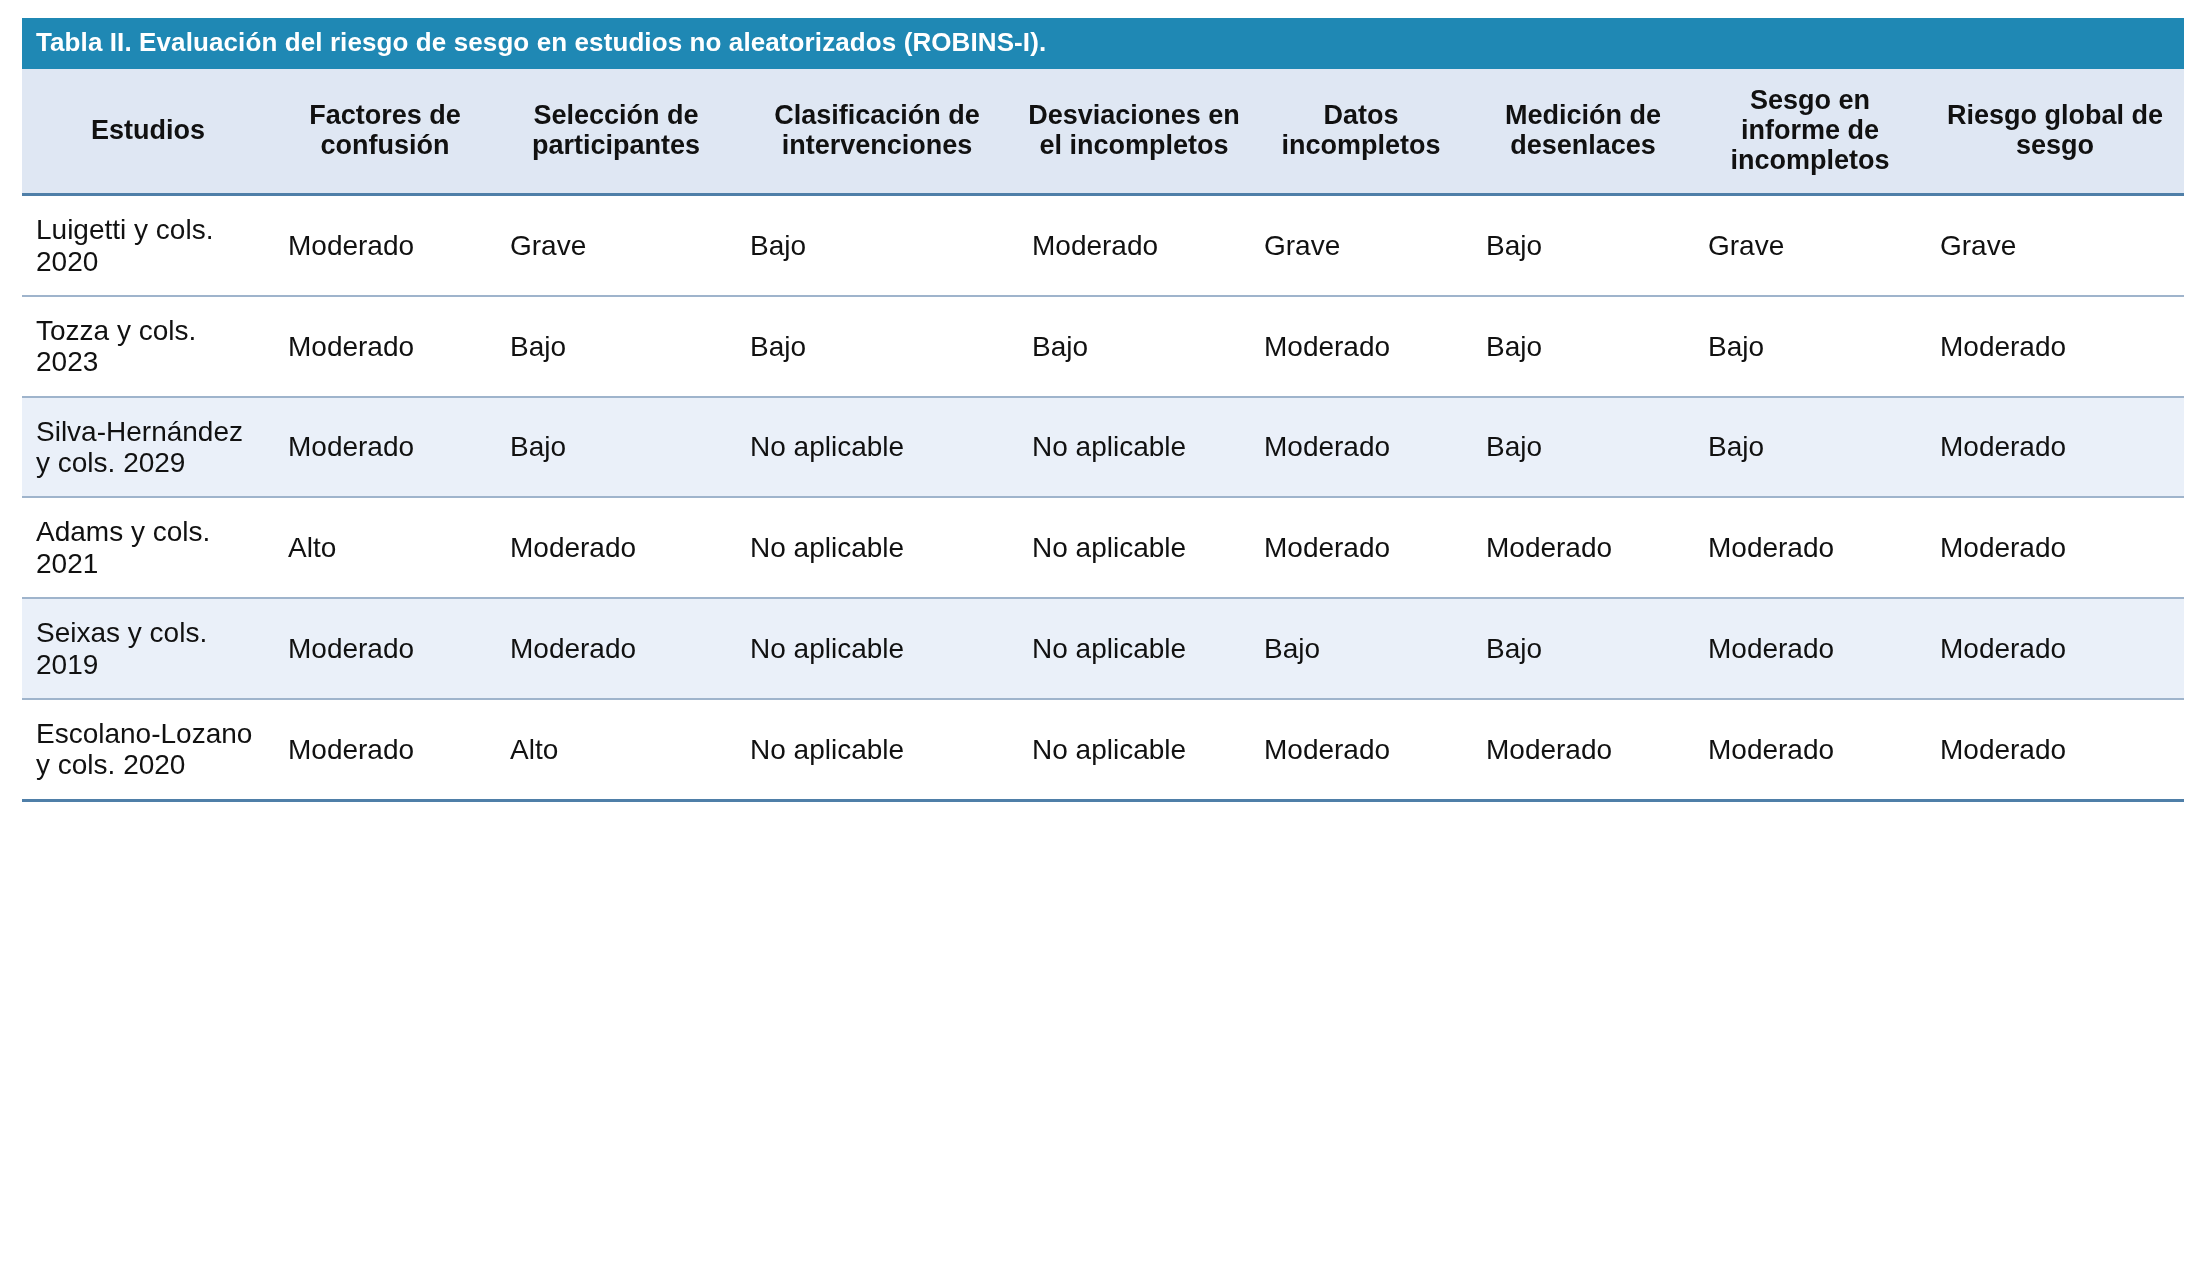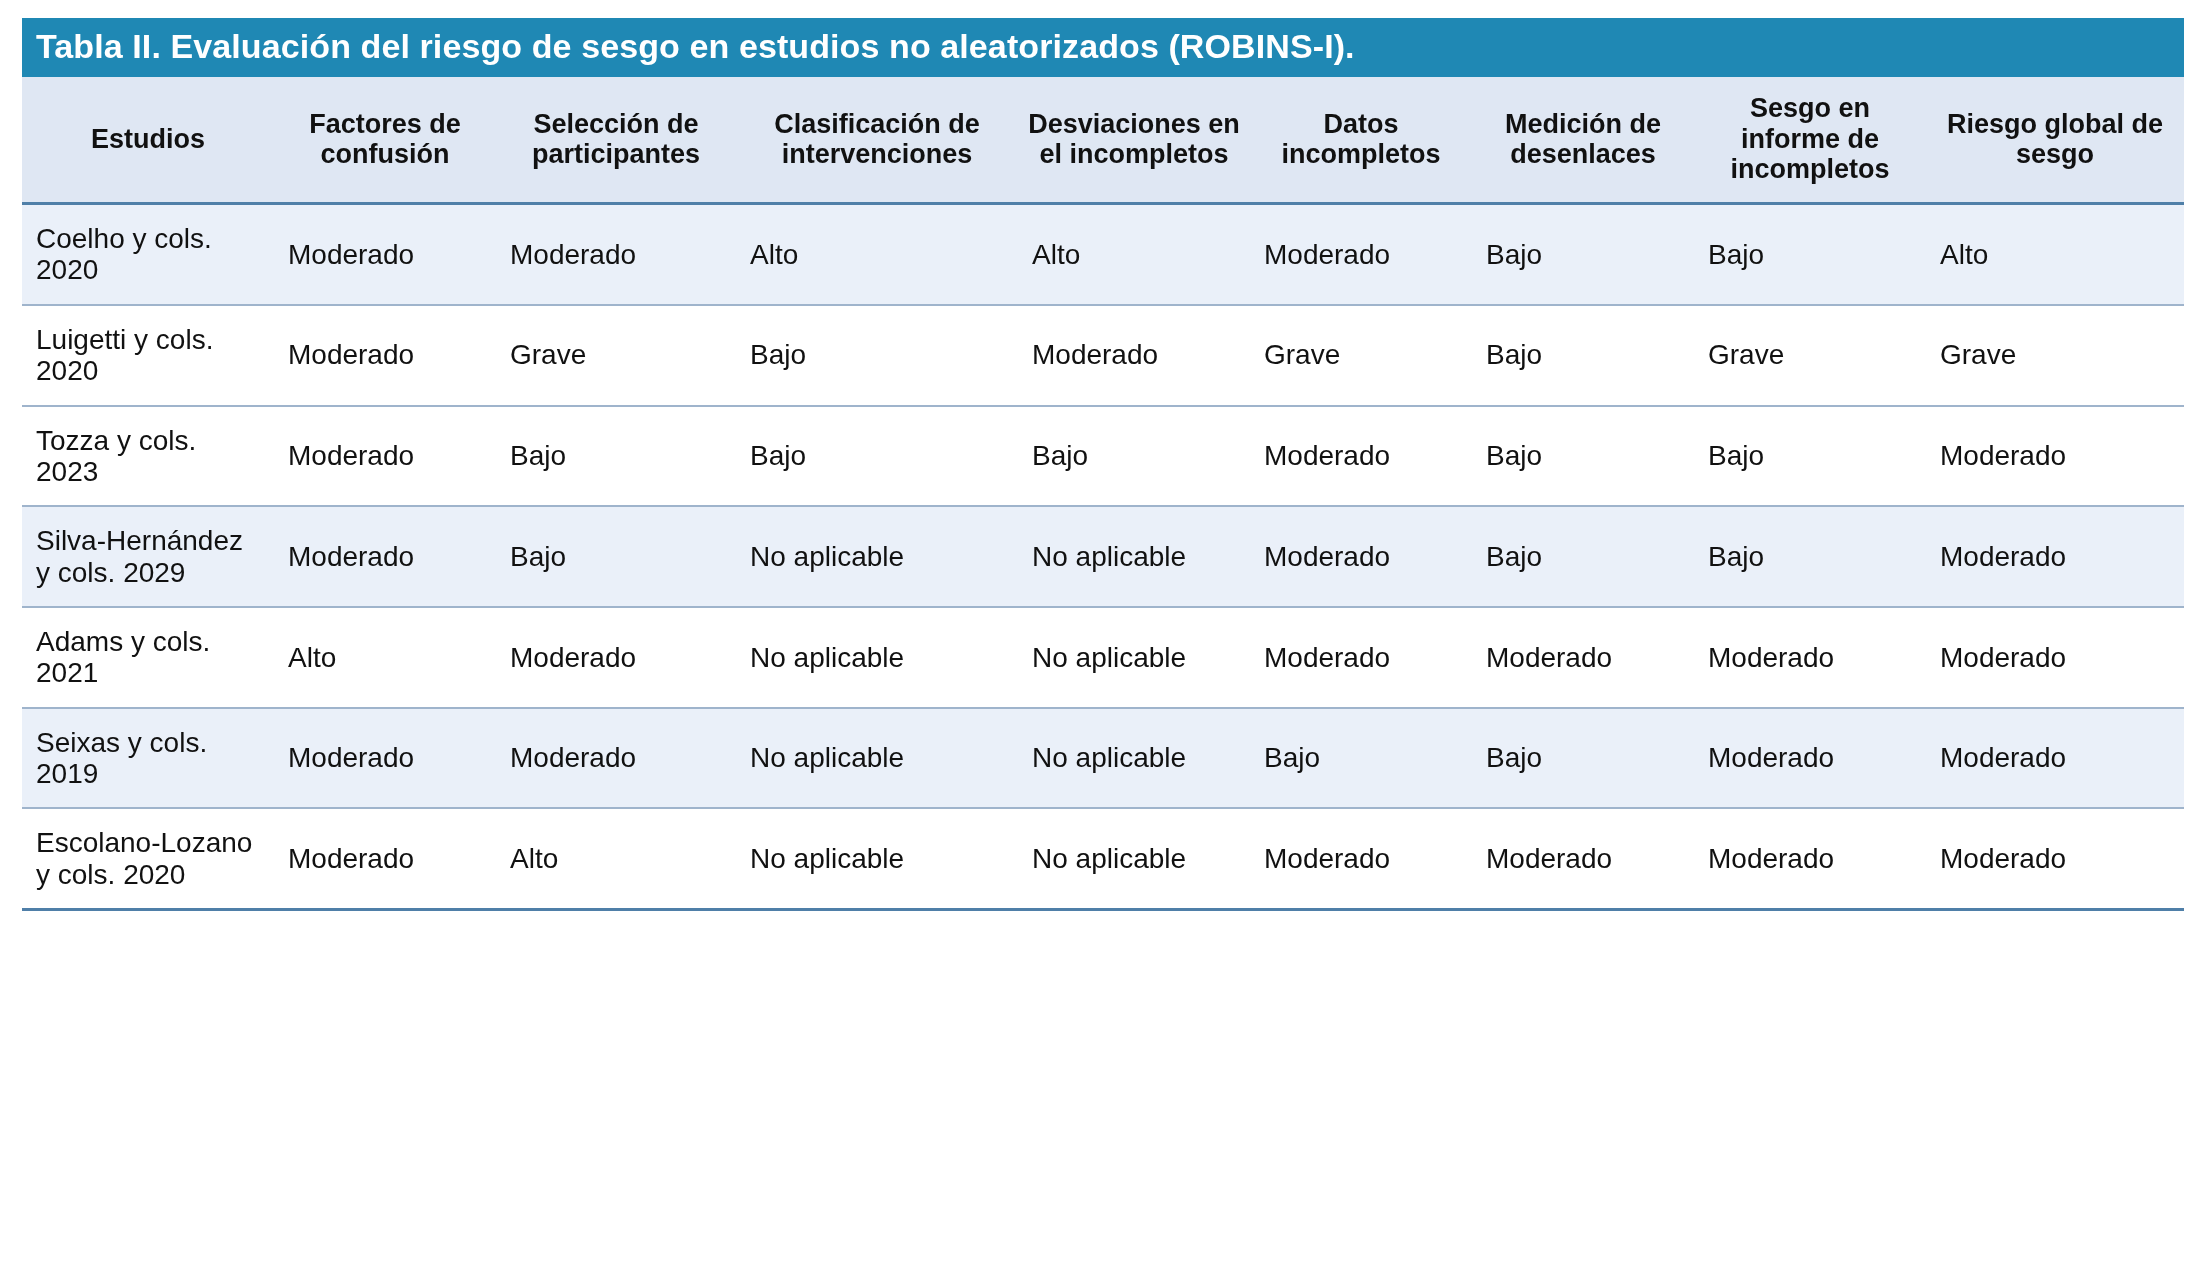--- a/index.html
+++ b/index.html
@@ -24,21 +24,21 @@
   table.robins {
     border-collapse: collapse;
     width: 2162px;
     table-layout: fixed;
   }
 
   
   .title-bar td {
     background: #1f88b4;
     color: #ffffff;
-    font-size: 34px;
+    font-size: 26px;
     font-weight: bold;
     padding: 10px 14px 12px 14px;
     letter-spacing: 0.1px;
     line-height: 1.1;
   }
 
   
   thead.col-head th {
     background: #dfe7f3;
     color: #111111;
@@ -119,31 +119,20 @@
         <th>Clasificación de intervenciones</th>
         <th>Desviaciones en el incompletos</th>
         <th>Datos incompletos</th>
         <th>Medición de desenlaces</th>
         <th>Sesgo en informe de incompletos</th>
         <th>Riesgo global de sesgo</th>
       </tr>
     </thead>
 
     <tbody>
-      <tr>
-        <td class="study">Coelho y cols. 2020</td>
-        <td class="val">Moderado</td>
-        <td class="val">Moderado</td>
-        <td class="val">Alto</td>
-        <td class="val">Alto</td>
-        <td class="val">Moderado</td>
-        <td class="val">Bajo</td>
-        <td class="val">Bajo</td>
-        <td class="val">Alto</td>
-      </tr>
       <tr class="alt">
         <td class="study">Luigetti y cols. 2020</td>
         <td class="val">Moderado</td>
         <td class="val">Grave</td>
         <td class="val">Bajo</td>
         <td class="val">Moderado</td>
         <td class="val">Grave</td>
         <td class="val">Bajo</td>
         <td class="val">Grave</td>
         <td class="val">Grave</td>

